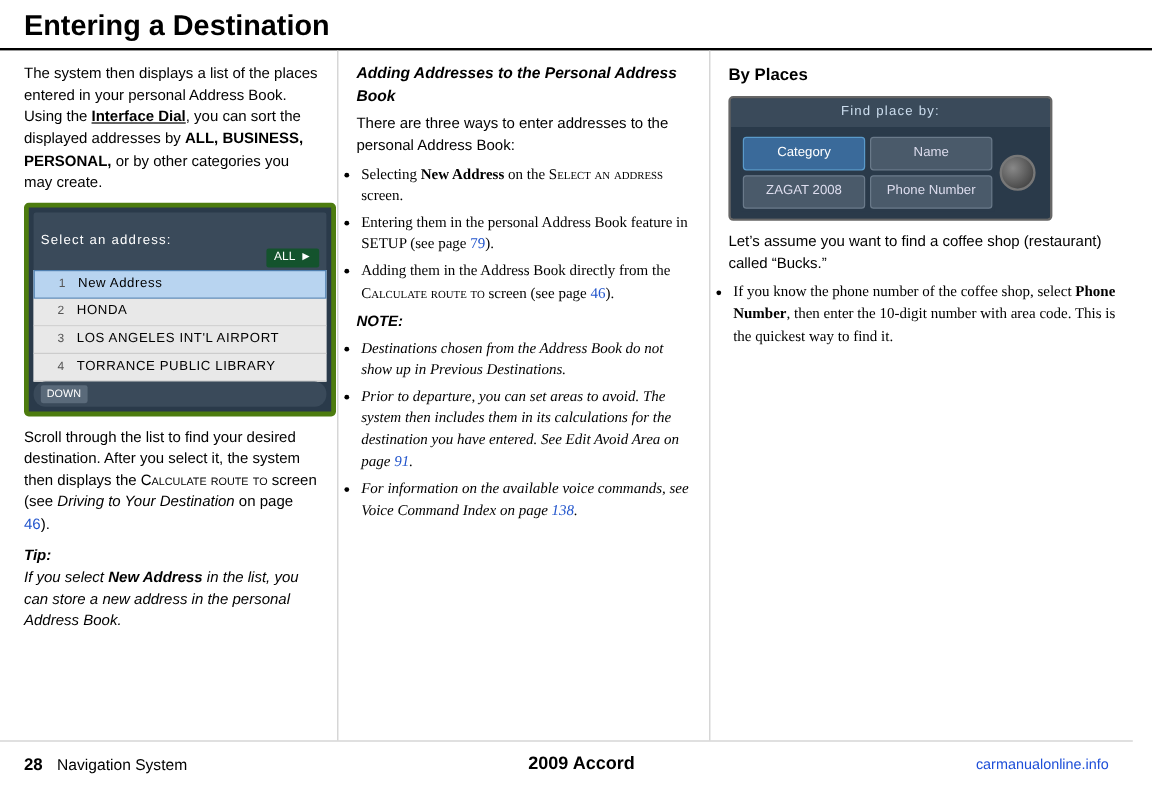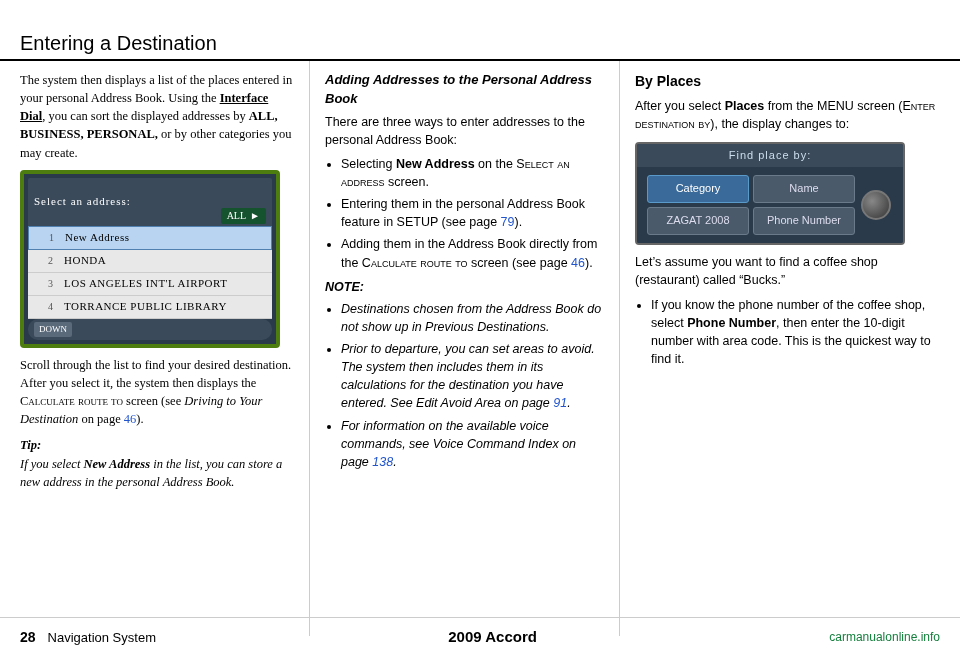--- a/index.html
+++ b/index.html
@@ -13,41 +13,39 @@
       overflow: hidden;
       position: relative;
     }
 
     
     .page-header {
       padding: 8px 20px 4px 20px;
       border-bottom: 2px solid #000;
     }
     .page-header h1 {
-      font-size: 20px;
-      font-weight: normal;
-      margin-top: 24px;
+      font-size: 24px;
+      font-weight: bold;
     }
 
     
     .content-area {
       display: flex;
       flex-direction: row;
       padding: 0;
       height: calc(655px - 42px - 38px);
     }
 
     
     .col-left {
-      width: 310px;
+      width: 282px;
       padding: 10px 15px 10px 20px;
       border-right: 1px solid #ccc;
       font-size: 12.5px;
       line-height: 1.45;
-      font-family: Liberation Serif, serif;
     }
 
     
     .col-middle {
       width: 310px;
       padding: 10px 15px;
       border-right: 1px solid #ccc;
       font-size: 12.5px;
       line-height: 1.45;
     }
@@ -197,29 +195,29 @@
     
     .bold { font-weight: bold; }
     .italic { font-style: italic; }
     .underline { text-decoration: underline; }
     .small-caps { font-variant: small-caps; }
     .blue-link { color: #2255cc; }
     .blue-italic { color: #2255cc; font-style: italic; }
     .note-title { font-style: italic; font-weight: bold; margin: 6px 0 3px; }
 
     p { margin-bottom: 6px; }
-    ul { margin: 4px 0 6px 16px; }
+    ul { margin: 4px 0 6px 4px; font-family: Liberation Serif, serif; }
     ul li { margin-bottom: 4px; }
 
     
     .page-footer {
       position: absolute;
       bottom: 0;
       left: 0;
-      right: 0;
+      right: 16px;
       height: 38px;
       border-top: 1px solid #ccc;
       display: flex;
       align-items: center;
       padding: 0 20px;
     }
     .footer-left {
       display: flex;
       align-items: baseline;
       gap: 12px;
@@ -232,21 +230,21 @@
       font-size: 13px;
     }
     .footer-center {
       flex: 1;
       text-align: center;
       font-size: 15px;
       font-weight: bold;
     }
     .footer-logo {
       font-size: 12px;
-      color: #15803d;
+      color: #1d4ed8;
     }
 
     
     .tip-section {
       margin: 8px 0;
     }
     .tip-label {
       font-weight: bold;
       font-style: italic;
     }
@@ -331,23 +329,20 @@
       <li class="italic">Destinations chosen from the Address Book do not show up in Previous Destinations.</li>
       <li class="italic">Prior to departure, you can set areas to avoid. The system then includes them in its calculations for the destination you have entered. See Edit Avoid Area <em>on page</em> <span class="blue-italic">91</span>.</li>
       <li class="italic">For information on the available voice commands, see Voice Command Index <em>on page</em> <span class="blue-italic">138</span>.</li>
     </ul>
   </div>
 
   <div class="col-right">
     <p>
       <strong style="font-size:14px;">By Places</strong>
     </p>
-    <p>
-      <span>After you select </span><strong>Places</strong><span> from the MENU screen (</span><span class="small-caps">Enter destination by</span><span>), the display changes to:</span>
-    </p>
 
     <div class="find-place-screen">
       <div class="find-place-titlebar">Find place by:</div>
       <div style="display:flex; align-items:center; padding:6px 8px; background:#2a3a4a;">
         <div class="find-place-grid" style="flex:1; padding:0;">
           <div class="find-place-cell active">Category</div>
           <div class="find-place-cell">Name</div>
           <div class="find-place-cell">ZAGAT 2008</div>
           <div class="find-place-cell">Phone Number</div>
         </div>

